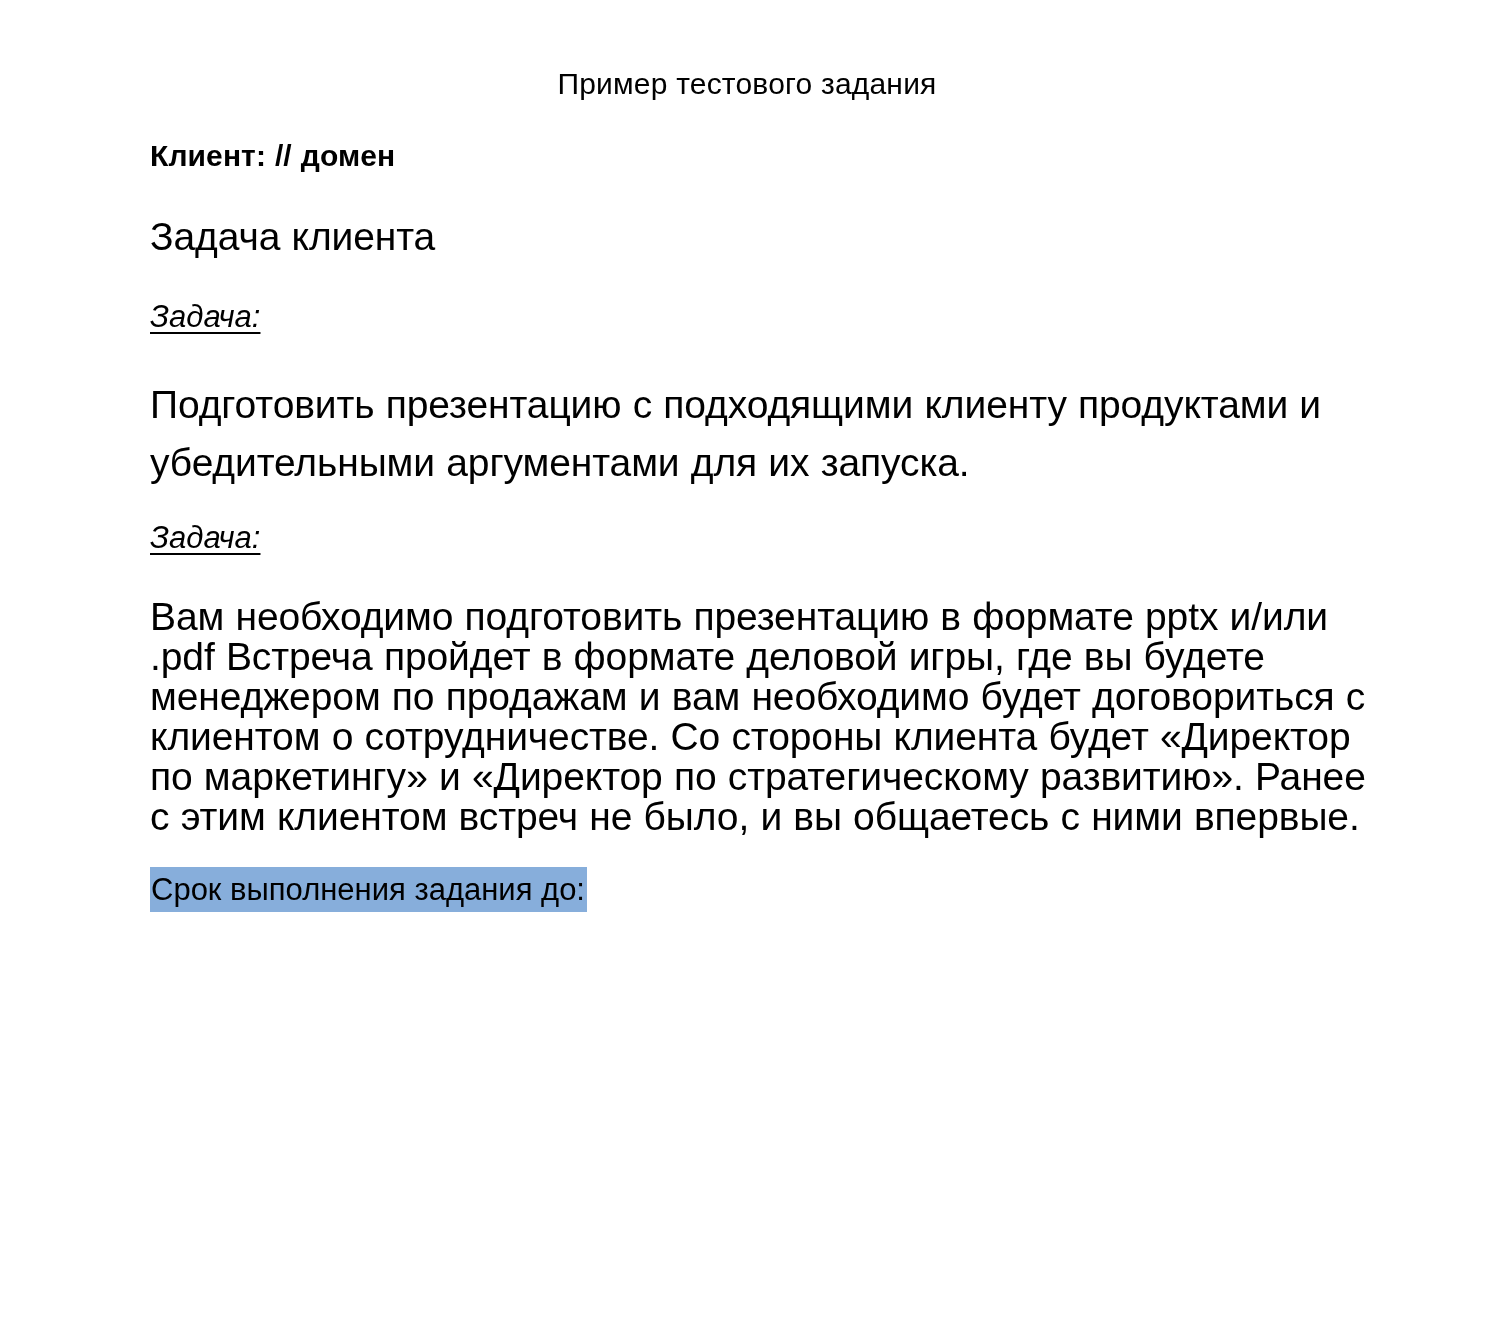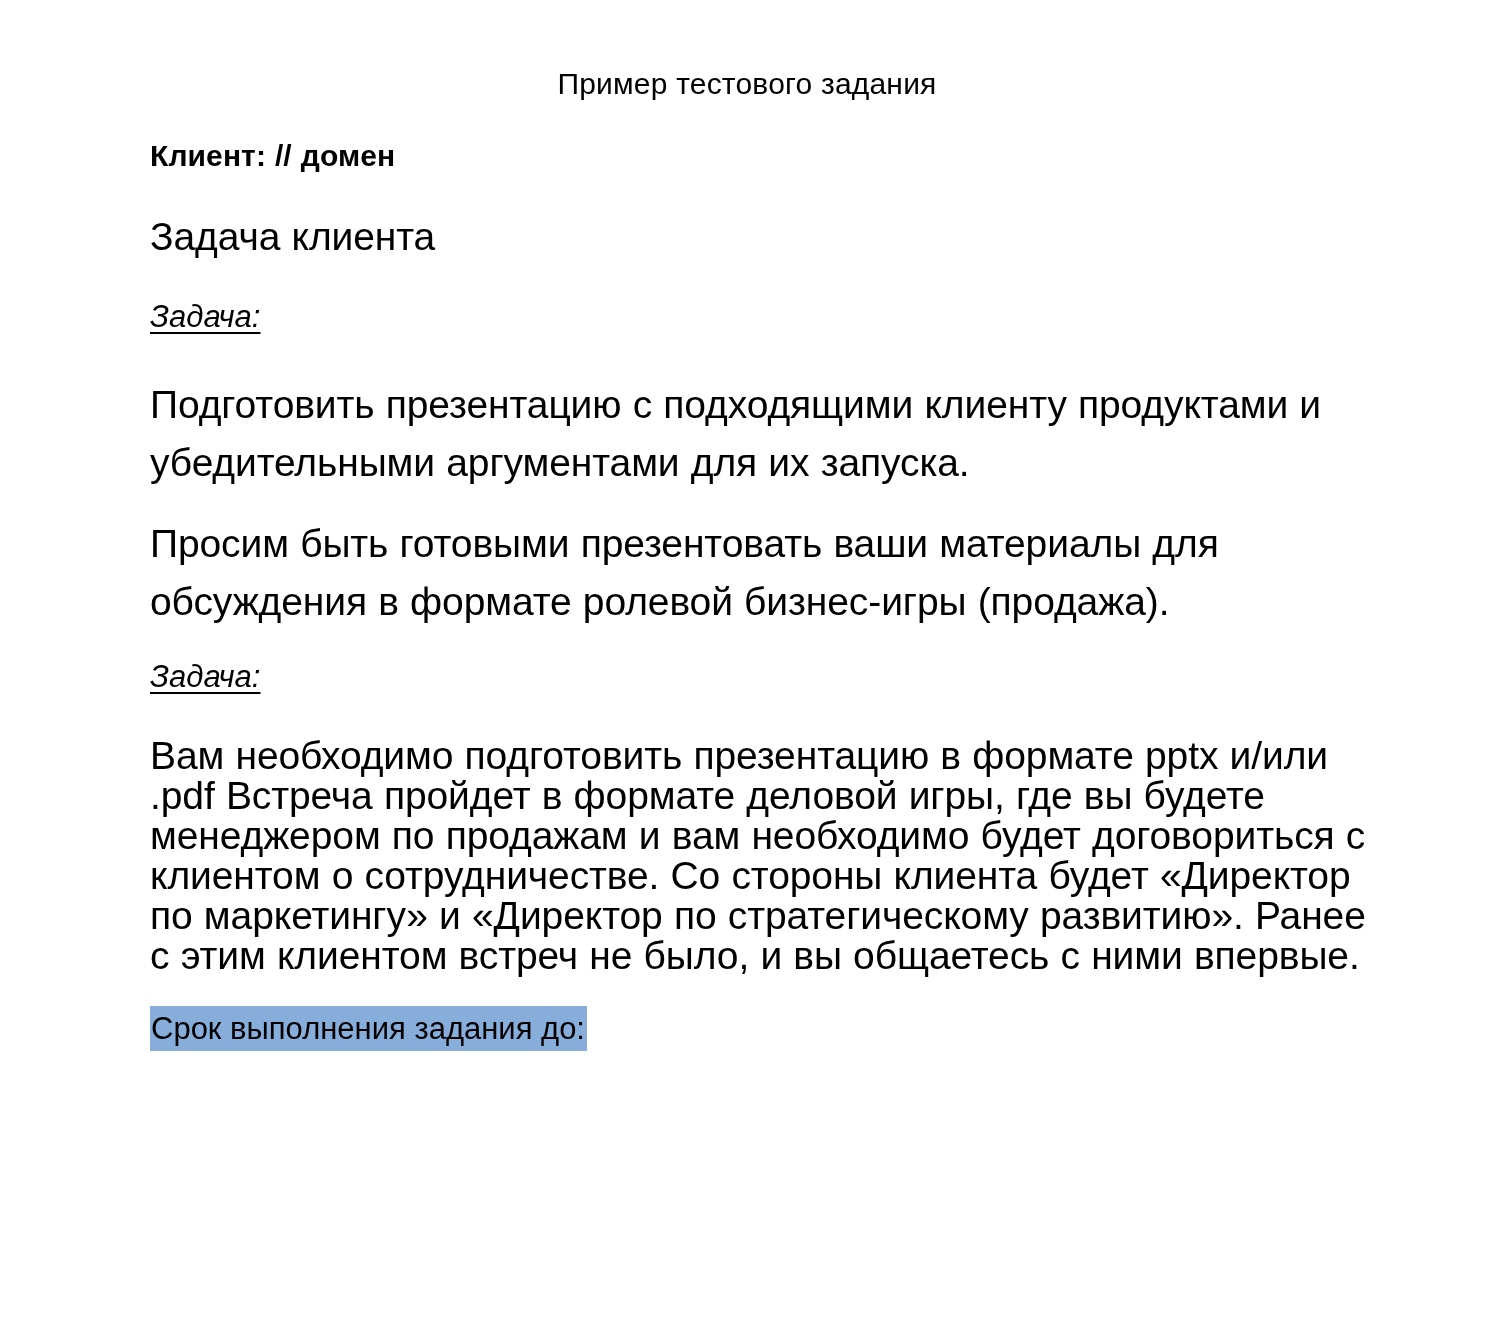--- a/index.html
+++ b/index.html
@@ -118,21 +118,20 @@
 
     <p class="para bold">Клиент: // домен</p>
 
     <p class="para plain-small">Задача клиента</p>
 
     <p class="heading-underline">Задача:</p>
 
     <p class="para">Подготовить презентацию с подходящими клиенту продуктами и убедительными аргументами для их запуска.</p>
 
 
-    <p class="para">Просим быть готовыми презентовать ваши материалы для обсуждения в формате ролевой бизнес-игры (продажа).</p>
 
     <p class="heading-underline">Задача:</p>
 
     <p class="para tight">Вам необходимо подготовить презентацию в формате pptx и/или .pdf Встреча пройдет в формате деловой игры, где вы будете менеджером по продажам и вам необходимо будет договориться с клиентом о сотрудничестве. Со стороны клиента будет «Директор по маркетингу» и «Директор по стратегическому развитию». Ранее с этим клиентом встреч не было, и вы общаетесь с ними впервые.</p>
 
 
     <p class="highlight-line"><span class="hl">Срок выполнения задания до:</span></p>
 
   </div>
 

